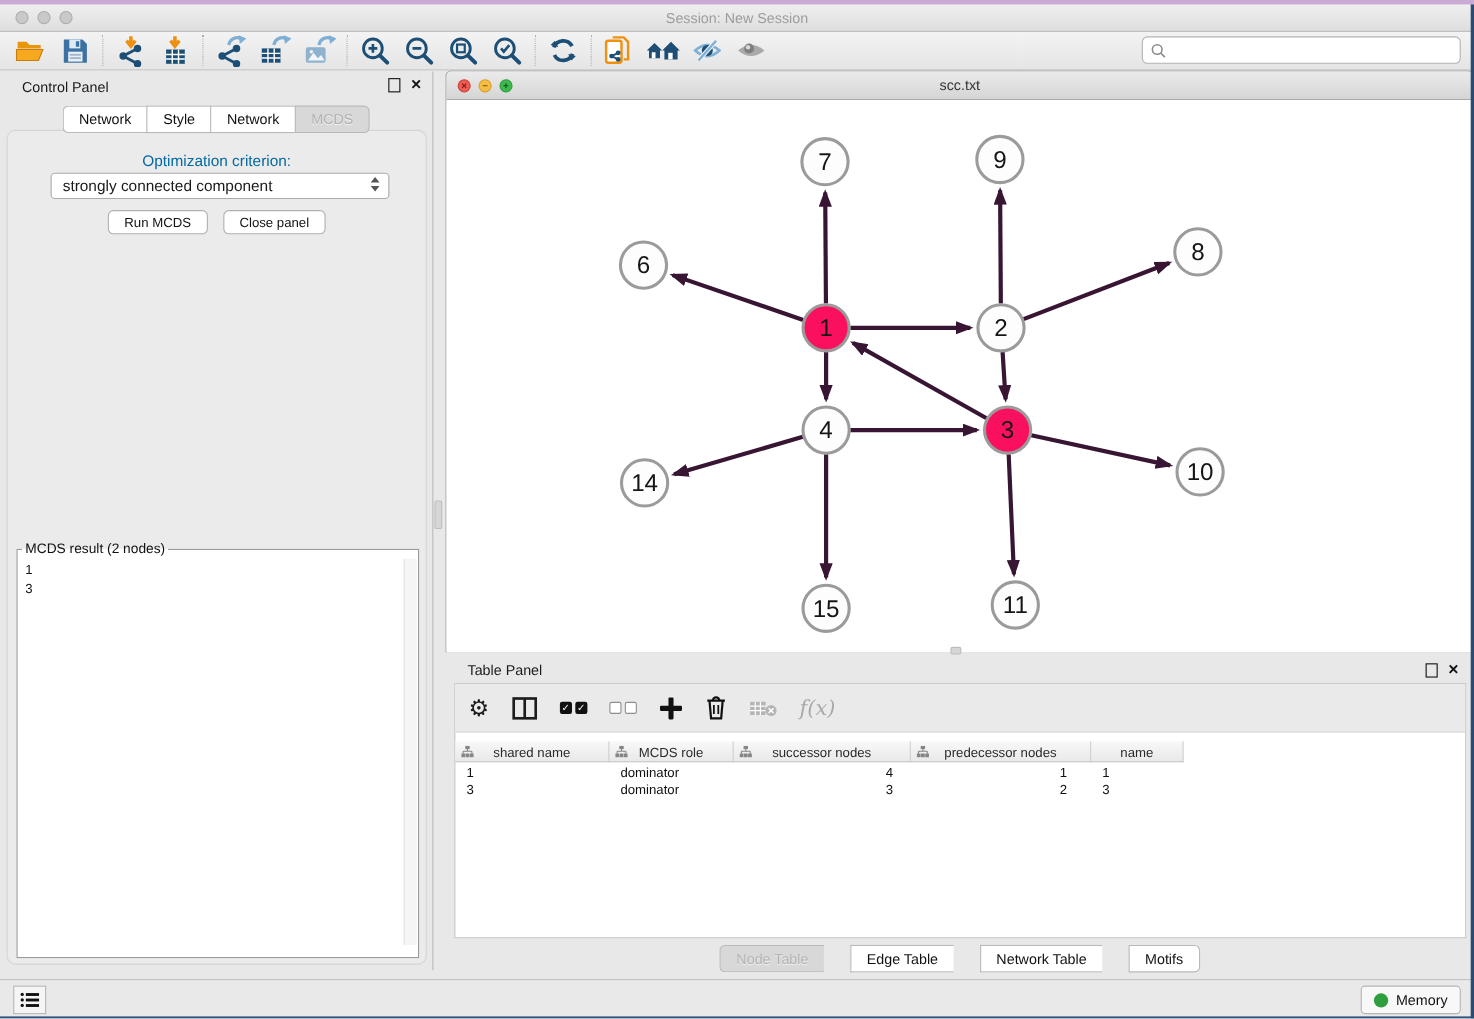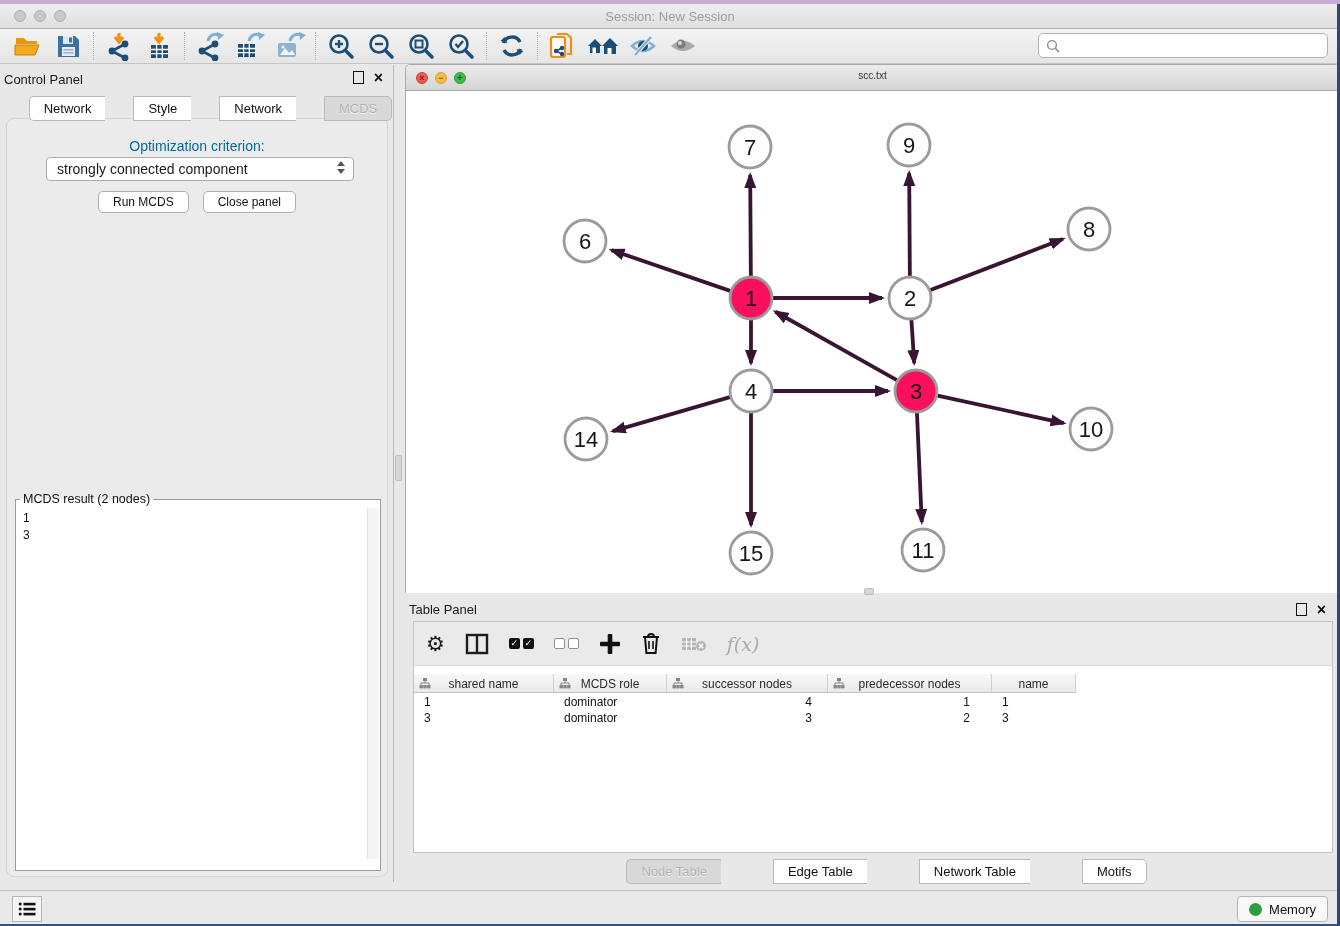--- a/index.html
+++ b/index.html
@@ -20,26 +20,26 @@
   
   .main-toolbar { position:absolute; left:0; top:29px; width:1340px; height:35px; background:linear-gradient(#f3f3f3,#e5e5e5); border-bottom:1px solid #c5c5c5; display:flex; align-items:center; padding-left:8px; }
   .tb-icon { width:40px; height:32px; display:flex; align-items:center; justify-content:center; cursor:default; }
   .tb-sep { width:1px; height:28px; margin:0 5px; border-left:1px dotted #b0b0b0; }
   .searchbox { position:absolute; right:12px; top:4px; width:290px; height:25px; background:#fff; border:1px solid #b3b3b3; border-radius:5px; display:flex; align-items:center; padding-left:7px; gap:5px; }
   .searchbox input { border:none; outline:none; flex:1; font-size:13px; background:transparent; height:20px; font-family:inherit;}
 
   
   .control-panel { position:absolute; left:0; top:65px; width:394px; height:817px; background:#e8e8e8; border-right:1px solid #b9b9b9; }
   .cp-header { position:absolute; left:0; top:0; width:100%; height:28px; }
-  .panel-title { position:absolute; left:4px; top:7px; font-size:13px; color:#1a1a1a; }
+  .panel-title { position:absolute; left:20px; top:7px; font-size:13px; color:#1a1a1a; }
   .win-btns { position:absolute; right:10px; top:6px; display:flex; gap:10px; align-items:center;}
   .float-ico { width:11px; height:13px; border:1.6px solid #111; background:transparent; }
   .close-ico { font-size:16px; font-weight:bold; color:#111; line-height:13px; }
   .cp-tabs { position:absolute; left:0; top:31px; width:100%; display:flex; justify-content:center; z-index:3; }
-  .tabbtn { border:1px solid #b9b9b9; background:#fff; color:#111; font-size:13px; padding:4px 14px; border-right:none;margin-left:28px; }
+  .tabbtn { border:1px solid #b9b9b9; background:#fff; color:#111; font-size:13px; padding:4px 14px; border-right:none; }
   .tabbtn:first-child { border-top-left-radius:5px; border-bottom-left-radius:5px; }
   .tabbtn:last-child { border-right:1px solid #b9b9b9; border-top-right-radius:5px; border-bottom-right-radius:5px; }
   .tabbtn.active { background:#d8d8d8; color:#b2b2b2; text-shadow:0 1px 0 #f3f3f3; }
   .cp-content { position:absolute; left:6px; top:53px; width:382px; height:759px; background:#ebebeb; border:1px solid #d4d4d4; border-radius:8px; }
   .opt-label { position:absolute; left:0; right:0; top:19px; text-align:center; font-size:14px; color:#0369a1; }
   .dropdown { position:absolute; left:39px; top:38px; width:308px; height:24px; background:#fff; border:1px solid #ababab; border-radius:4px; display:flex; align-items:center; padding-left:10px; font-size:14px; }
   .dd-stepper { position:absolute; right:8px; top:3px; display:flex; flex-direction:column; gap:3px; align-items:center;}
   .tri-up { width:0; height:0; border-left:4px solid transparent; border-right:4px solid transparent; border-bottom:5px solid #555; }
   .tri-dn { width:0; height:0; border-left:4px solid transparent; border-right:4px solid transparent; border-top:5px solid #555; }
   .cp-btnrow { position:absolute; left:0; right:0; top:72px; display:flex; justify-content:center; gap:14px; }
@@ -54,21 +54,21 @@
   .hgrip { position:absolute; left:864px; top:588px; width:10px; height:7px; background:#d6d6d6; border:1px solid #bdbdbd; border-radius:2px; z-index:5;}
 
   
   .net-window { position:absolute; left:405px; top:64px; width:935px; height:529px; border:1px solid #a8a8a8; border-radius:5px 5px 0 0; background:#fff; }
   .net-titlebar { position:absolute; left:0; top:0; width:100%; height:26px; background:linear-gradient(#ebebeb,#d5d5d5); border-bottom:1px solid #aaa; border-radius:5px 5px 0 0; }
   .net-lights { position:absolute; left:10px; top:7px; display:flex; gap:7px; }
   .light { width:12px; height:12px; border-radius:50%; font-size:9px; line-height:11px; text-align:center; font-weight:bold; }
   .light.red { background:#ee5b50; border:1px solid #ce4339; color:#7c1810;}
   .light.yellow { background:#f6bd45; border:1px solid #d99f2e; color:#8a5d07;}
   .light.green { background:#3eb94e; border:1px solid #2f9c3e; color:#0c5216;}
-  .net-title { position:absolute; left:0; right:0; top:5px; text-align:center; font-size:10px; color:#333; }
+  .net-title { position:absolute; left:0; right:0; top:5px; text-align:center; font-size:13px; color:#333; }
   .net-canvas { position:absolute; left:0; top:26px; width:933px; height:502px; background:#fff; }
 
   
   .table-panel { position:absolute; left:405px; top:595px; width:935px; height:295px; background:#e8e8e8; }
   .tp-inner { position:absolute; left:8px; top:26px; width:920px; height:232px; background:#fff; border:1px solid #c4c4c4; }
   .tp-toolbar { position:absolute; left:0; top:0; width:100%; height:44px; background:#eaeaea; border-bottom:1px solid #d8d8d8; display:flex; align-items:center; padding-left:12px; gap:20px; }
   .tpt-icon { display:flex; align-items:center; justify-content:center; height:30px; }
   .gear-glyph { font-size:21px; color:#1c1c1c; font-family:"DejaVu Sans",sans-serif; }
   .chk { width:11px; height:11px; background:#111; color:#fff; font-size:9px; line-height:11px; text-align:center; border-radius:2px; }
   .unchk { width:11px; height:11px; background:#fff; border:1.5px solid #8e8e8e; border-radius:2px; }

